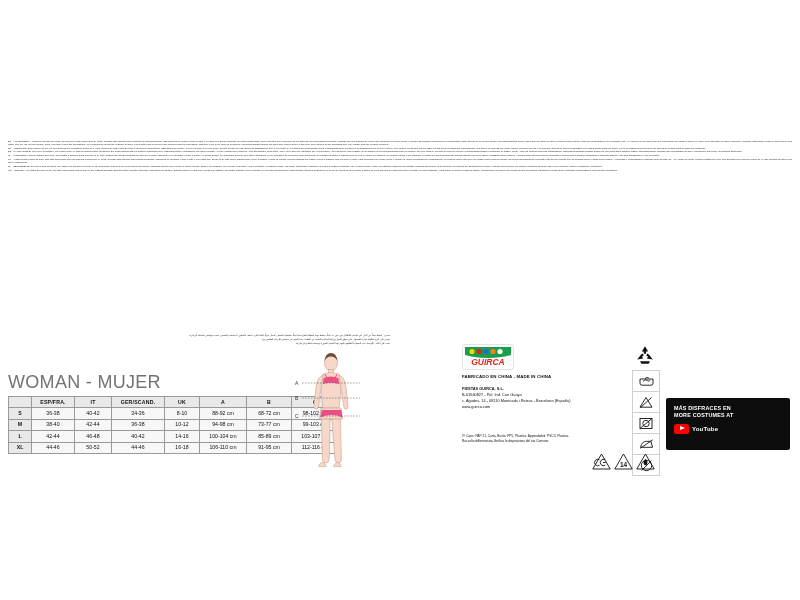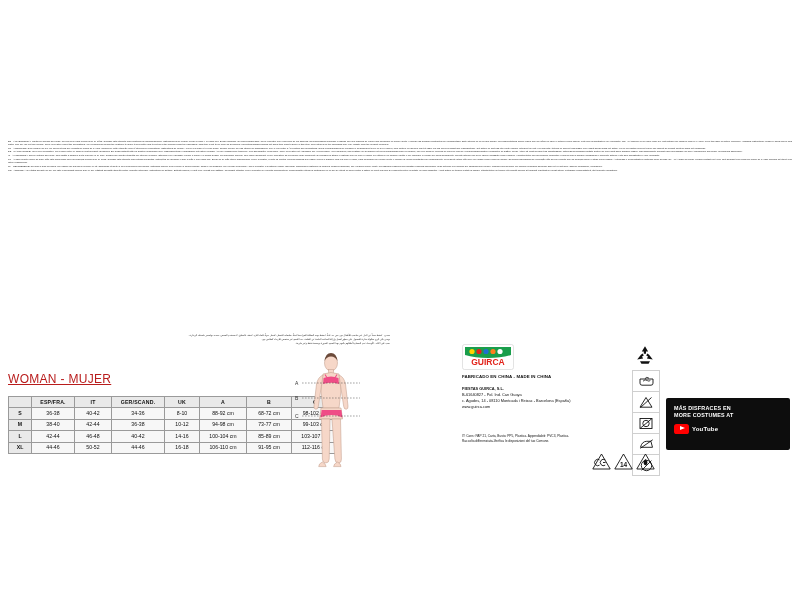--- a/index.html
+++ b/index.html
@@ -50,25 +50,24 @@
     direction: rtl;
     color: #1a1a1a;
   }
   .legal-rtl p { margin: 0 0 1.2px 0; }
 
   
   .title {
     position: absolute;
     left: 8px;
     top: 372px;
-    font-size: 12px;
+    font-size: 18px;
     font-weight: 400;
     letter-spacing: 0.3px;
-    color: #b91c1c;
-    text-decoration: underline;
+    color: #737373;
   }
 
   
   .size-table {
     position: absolute;
     left: 8px;
     top: 396px;
     border-collapse: collapse;
     font-size: 5.2px;
     color: #111;
@@ -111,20 +110,21 @@
     height: 128px;
   }
 
   
   .brand-logo {
     position: absolute;
     left: 462px;
     top: 344px;
     width: 52px;
     height: 26px;
+    font-style: italic;
   }
   .made-in {
     position: absolute;
     left: 462px;
     top: 374px;
     font-size: 4.4px;
     font-weight: 700;
     color: #111;
     letter-spacing: 0.1px;
   }

